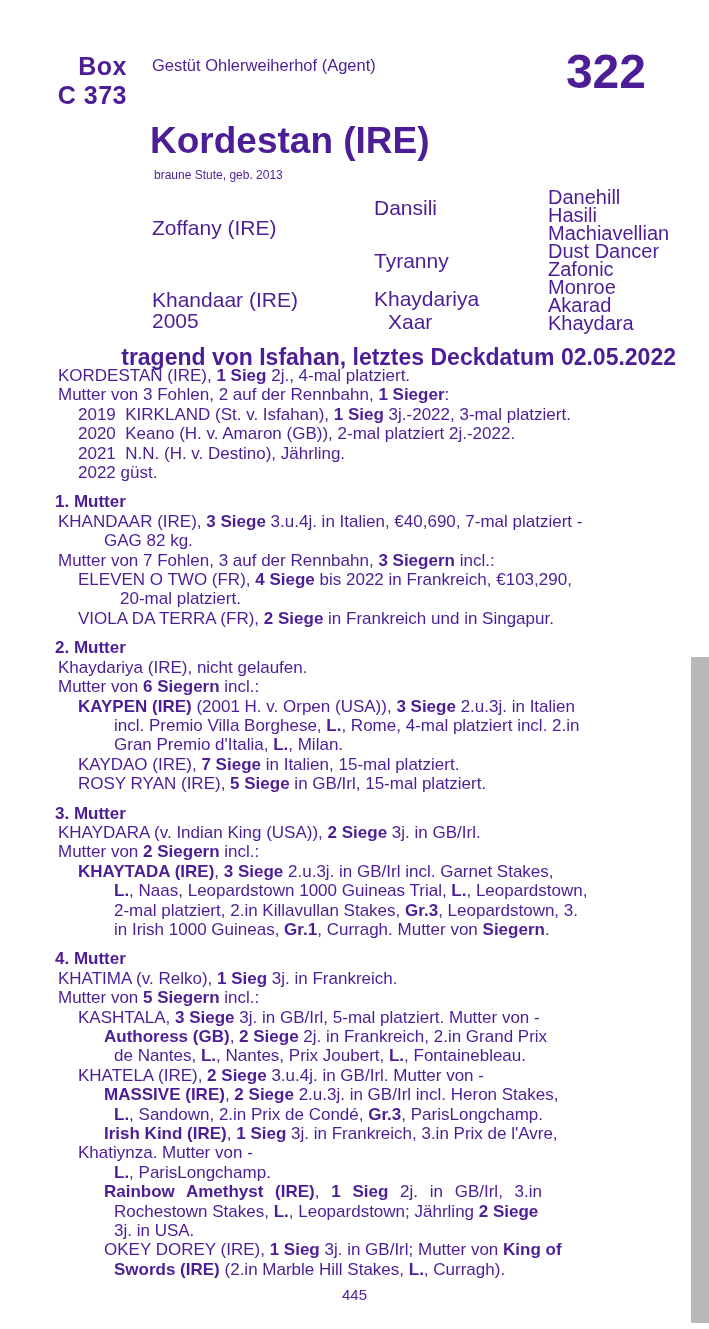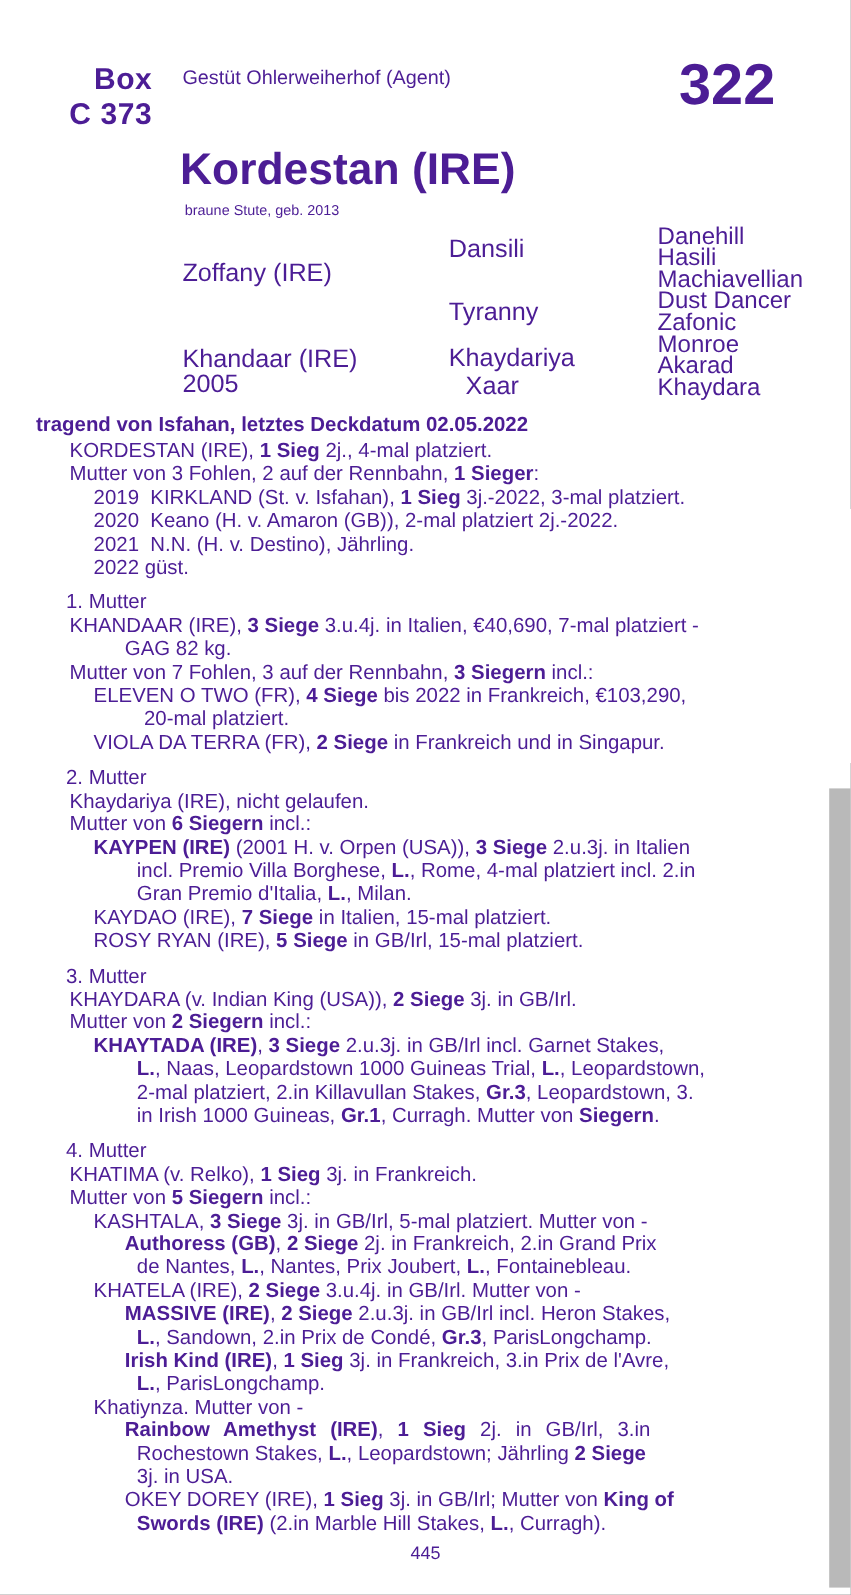--- a/index.html
+++ b/index.html
@@ -43,30 +43,30 @@
   .ped-sd        { left:374px; top:250px; }
   .ped-ds        { left:388px; top:267px;margin-top:44px; }
   .ped-dd        { left:374px; top:288px; }
   .ped-gen3 {
     position:absolute; left:548px; top:188px;
     font-size:20px; line-height:18px;
   }
   
   .covering {
     position:absolute; left:30px; top:344px; width:646px;
-    font-size:17px; font-weight:bold; text-align:left;
+    font-size:23px; font-weight:bold; text-align:right;
   }
   
   #pedigree-text {
     position:absolute; left:30px; top:366px; width:646px;
     font-size:17px; line-height:19.4px;
   }
   .sec + .sec { margin-top:10px; }
   .ln { white-space:pre-wrap; }
-  .hd { font-weight:normal; }
+  .hd { font-weight:bold; }
   .bld { font-weight:bold; }
   .i-h  { padding-left:25px; }
   .i-b  { padding-left:28px; }
   .i-e  { padding-left:48px; }
   .i-s  { padding-left:74px; }
   .i-c  { padding-left:84px; }
   .i-c2 { padding-left:90px; }
   .just { word-spacing:7px; }
   
   .edge-tab {
@@ -155,22 +155,22 @@
         <div class="ln i-h hd">4. Mutter</div>
         <div class="ln i-b"><span>KHATIMA (v. Relko), </span><span class="bld">1 Sieg</span><span> 3j. in Frankreich.</span></div>
         <div class="ln i-b"><span>Mutter von </span><span class="bld">5 Siegern</span><span> incl.:</span></div>
         <div class="ln i-e"><span>KASHTALA, </span><span class="bld">3 Siege</span><span> 3j. in GB/Irl, 5-mal platziert. Mutter von -</span></div>
         <div class="ln i-s"><span class="bld">Authoress (GB)</span><span>, </span><span class="bld">2 Siege</span><span> 2j. in Frankreich, 2.in Grand Prix</span></div>
         <div class="ln i-c"><span>de Nantes, </span><span class="bld">L.</span><span>, Nantes, Prix Joubert, </span><span class="bld">L.</span><span>, Fontainebleau.</span></div>
         <div class="ln i-e"><span>KHATELA (IRE), </span><span class="bld">2 Siege</span><span> 3.u.4j. in GB/Irl. Mutter von -</span></div>
         <div class="ln i-s"><span class="bld">MASSIVE (IRE)</span><span>, </span><span class="bld">2 Siege</span><span> 2.u.3j. in GB/Irl incl. Heron Stakes,</span></div>
         <div class="ln i-c"><span class="bld">L.</span><span>, Sandown, 2.in Prix de Condé, </span><span class="bld">Gr.3</span><span>, ParisLongchamp.</span></div>
         <div class="ln i-s"><span class="bld">Irish Kind (IRE)</span><span>, </span><span class="bld">1 Sieg</span><span> 3j. in Frankreich, 3.in Prix de l'Avre,</span></div>
+        <div class="ln i-e"><span>Khatiynza. Mutter von -</span></div>
         <div class="ln i-c"><span class="bld">L.</span><span>, ParisLongchamp.</span></div>
-        <div class="ln i-e"><span>Khatiynza. Mutter von -</span></div>
         <div class="ln i-s just"><span class="bld">Rainbow Amethyst (IRE)</span><span>, </span><span class="bld">1 Sieg</span><span> 2j. in GB/Irl, 3.in</span></div>
         <div class="ln i-c"><span>Rochestown Stakes, </span><span class="bld">L.</span><span>, Leopardstown; Jährling </span><span class="bld">2 Siege</span></div>
         <div class="ln i-c"><span>3j. in USA.</span></div>
         <div class="ln i-s"><span>OKEY DOREY (IRE), </span><span class="bld">1 Sieg</span><span> 3j. in GB/Irl; Mutter von </span><span class="bld">King of</span></div>
         <div class="ln i-c"><span class="bld">Swords (IRE)</span><span> (2.in Marble Hill Stakes, </span><span class="bld">L.</span><span>, Curragh).</span></div>
       </div>
     </div>
 
   <div class="edge-tab"></div>
 

